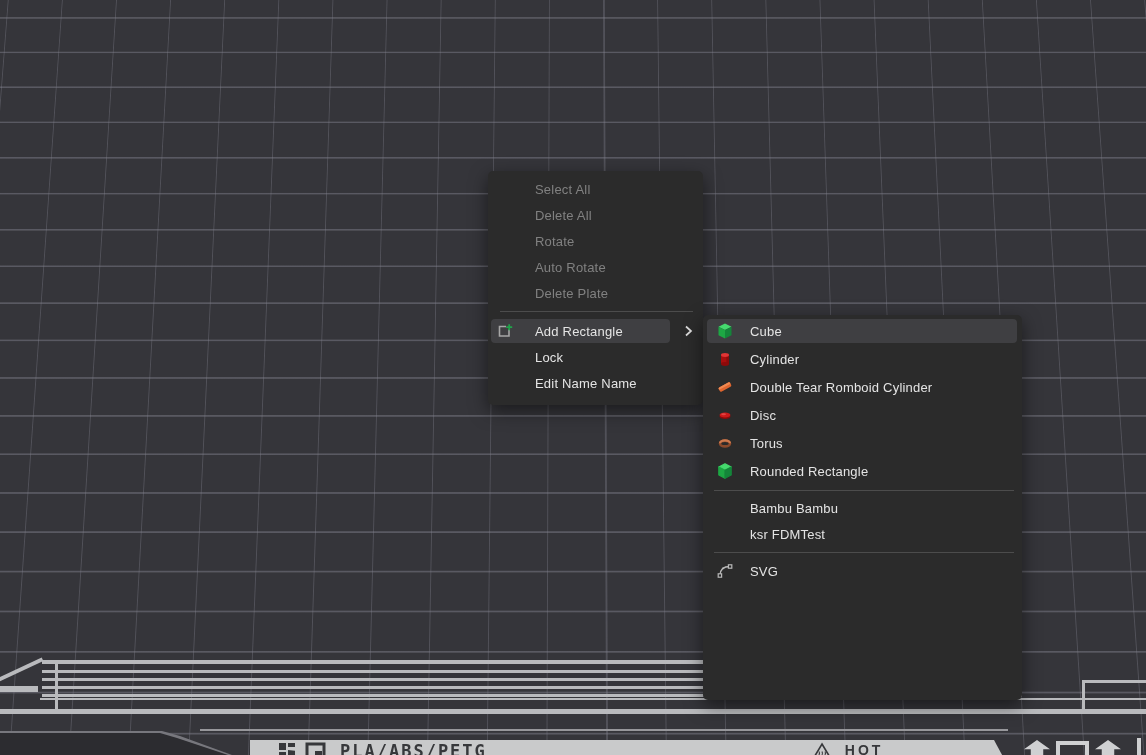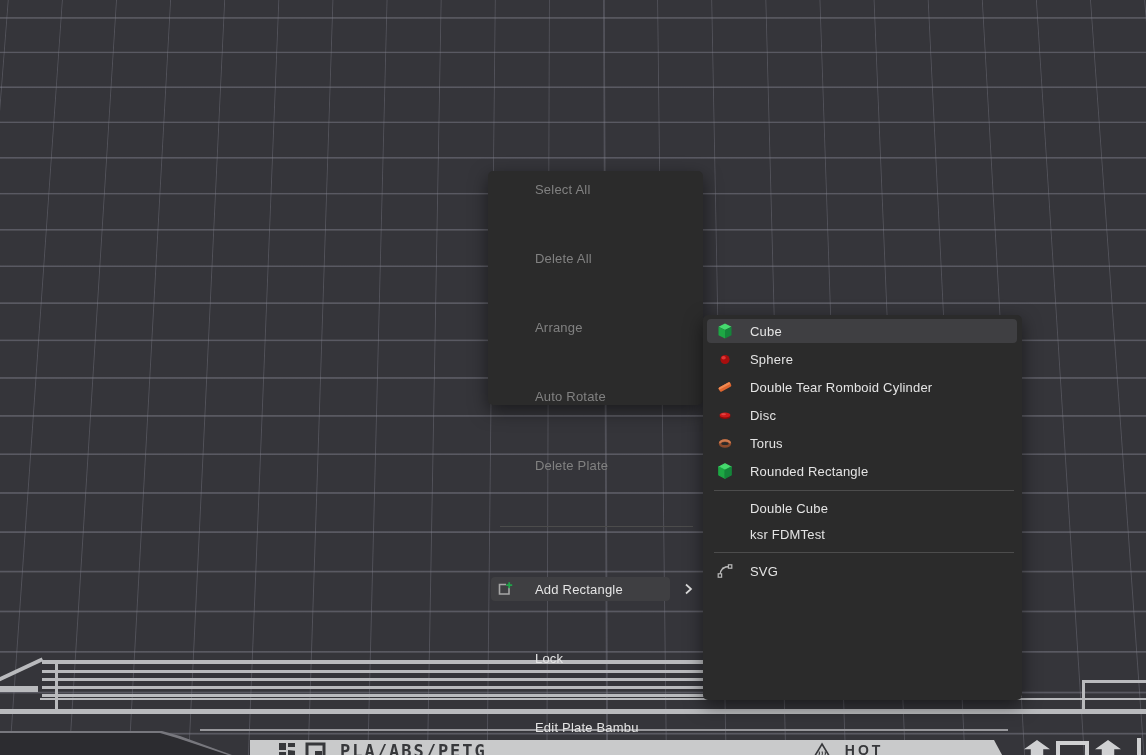--- a/index.html
+++ b/index.html
@@ -54,21 +54,21 @@
   .ctrl-square{
     position:absolute;top:741px;width:25px;height:20px;border:4px solid #cfd0d2;background:transparent;
   }
   .ctrl-bar{position:absolute;top:738px;width:4px;height:17px;background:#cfd0d2;}
   
   .menu{
     position:absolute;background:#2b2b2b;border-radius:5px;
     box-shadow:0 6px 18px rgba(0,0,0,.5);
     display:flex;flex-direction:column;color:#e4e4e4;font-size:13px;
   }
-  .cmenu{left:488px;top:171px;width:215px;height:229px;padding-top:5px;gap:43px;}
+  .cmenu{left:488px;top:171px;width:215px;height:229px;padding-top:5px;}
   .smenu{left:703px;top:315px;width:319px;height:383px;padding-top:2px;}
   .mi{position:relative;display:flex;align-items:center;flex:0 0 auto;}
   .cmenu .mi{height:26px;padding-left:47px;}
   .smenu .mi{height:28px;padding-left:47px;}
   .smenu .mi.model-row{height:26px;}
   .mi .lbl{position:relative;z-index:2;letter-spacing:.2px;}
   .mi.disabled .lbl{color:#818181;}
   .hl-pill{
     position:absolute;z-index:1;background:#3f3f42;border-radius:4px;
   }
@@ -140,21 +140,21 @@
 </div>
 
 <div class="menu cmenu">
   <div class="mi disabled">
     <span class="lbl">Select All</span>
   </div>
   <div class="mi disabled">
     <span class="lbl">Delete All</span>
   </div>
   <div class="mi disabled">
-    <span class="lbl">Arrange</span>
+    <span class="lbl">Rotate</span>
   </div>
   <div class="mi disabled">
     <span class="lbl">Auto Rotate</span>
   </div>
   <div class="mi disabled">
     <span class="lbl">Delete Plate</span>
   </div>
   <div class="msep"></div>
   <div class="mi">
     <span class="hl-pill"></span>
@@ -168,44 +168,46 @@
     <span class="mi-chevron">
       <svg width="16" height="16" viewBox="0 0 16 16">
         <path d="M6 3.5 L11 8 L6 12.5" fill="none" stroke="#d6d6d6" stroke-width="1.7"></path>
       </svg>
     </span>
   </div>
   <div class="mi">
     <span class="lbl">Lock</span>
   </div>
   <div class="mi">
-    <span class="lbl">Edit Plate Bambu</span>
+    <span class="lbl">Edit Name Name</span>
   </div>
 </div>
 
 <div class="menu smenu">
   <div class="mi">
     <span class="hl-pill"></span>
     <span class="mi-icon">
       <svg width="16" height="16" viewBox="0 0 16 16">
         <polygon points="8,0.5 14.5,3.8 8,7.1 1.5,3.8" fill="#45da6e"></polygon>
         <polygon points="1.5,3.8 8,7.1 8,15.5 1.5,12.2" fill="#1da844"></polygon>
         <polygon points="14.5,3.8 8,7.1 8,15.5 14.5,12.2" fill="#14863a"></polygon>
       </svg>
     </span>
     <span class="lbl">Cube</span>
   </div>
   <div class="mi">
     <span class="mi-icon">
       <svg width="16" height="16" viewBox="0 0 16 16">
-        <circle cx="8" cy="8.5" r="4.6" fill="#a80e0e"></circle>
-        <ellipse cx="6.6" cy="6.8" rx="2.2" ry="1.7" fill="#e03535"></ellipse>
-      </svg>
-    </span>
-    <span class="lbl">Sphere</span>
+        <rect x="4" y="4" width="8" height="9" fill="#a80e0e"></rect>
+        <rect x="9.4" y="4" width="2.6" height="9" fill="#8c0a0a"></rect>
+        <ellipse cx="8" cy="13" rx="4" ry="1.9" fill="#8c0a0a"></ellipse>
+        <ellipse cx="8" cy="4" rx="4" ry="1.9" fill="#e03535"></ellipse>
+      </svg>
+    </span>
+    <span class="lbl">Cylinder</span>
   </div>
   <div class="mi">
     <span class="mi-icon">
       <svg width="16" height="16" viewBox="0 0 16 16">
         <g transform="rotate(-28 8 8)">
           <rect x="1.5" y="5.6" width="13" height="4.8" rx="1.6" fill="#e0662f"></rect>
           <rect x="1.5" y="5.6" width="13" height="2.2" rx="1.1" fill="#f08a52"></rect>
         </g>
       </svg>
     </span>
@@ -235,21 +237,21 @@
       <svg width="16" height="16" viewBox="0 0 16 16">
         <polygon points="8,0.8 14.2,4 8,7.2 1.8,4" fill="#45da6e" stroke="#45da6e" stroke-width="1.2" stroke-linejoin="round"></polygon>
         <polygon points="1.8,4 8,7.2 8,15.2 1.8,12" fill="#1da844" stroke="#1da844" stroke-width="1.2" stroke-linejoin="round"></polygon>
         <polygon points="14.2,4 8,7.2 8,15.2 14.2,12" fill="#14863a" stroke="#14863a" stroke-width="1.2" stroke-linejoin="round"></polygon>
       </svg>
     </span>
     <span class="lbl">Rounded Rectangle</span>
   </div>
   <div class="msep"></div>
   <div class="mi model-row">
-    <span class="lbl">Double Cube</span>
+    <span class="lbl">Bambu Bambu</span>
   </div>
   <div class="mi model-row">
     <span class="lbl">ksr FDMTest</span>
   </div>
   <div class="msep"></div>
   <div class="mi">
     <span class="mi-icon">
       <svg width="16" height="16" viewBox="0 0 16 16">
         <path d="M3 12.5 C3 6.5 6.5 3.5 13 3.5" fill="none" stroke="#b8b8b8" stroke-width="1.4"></path>
         <rect x="1.2" y="10.8" width="3.4" height="3.4" fill="#2b2b2b" stroke="#b8b8b8" stroke-width="1.2"></rect>

